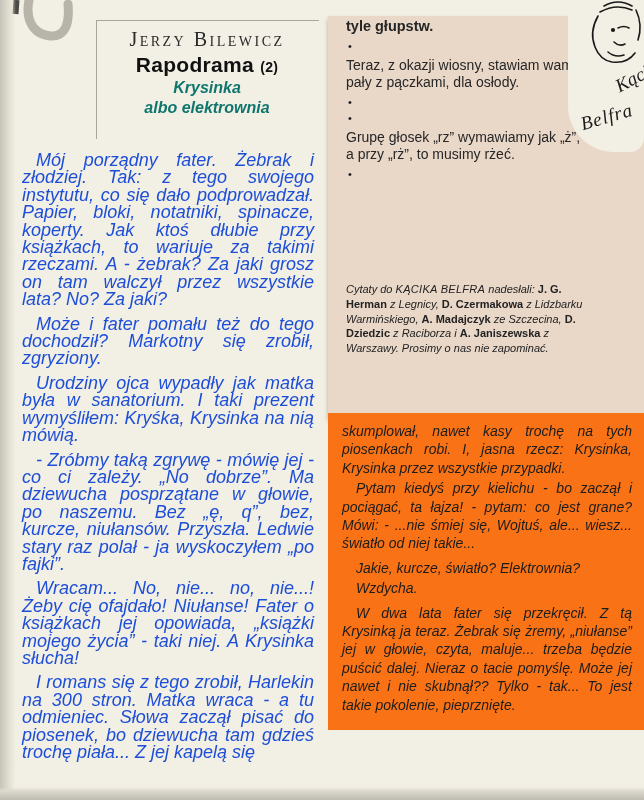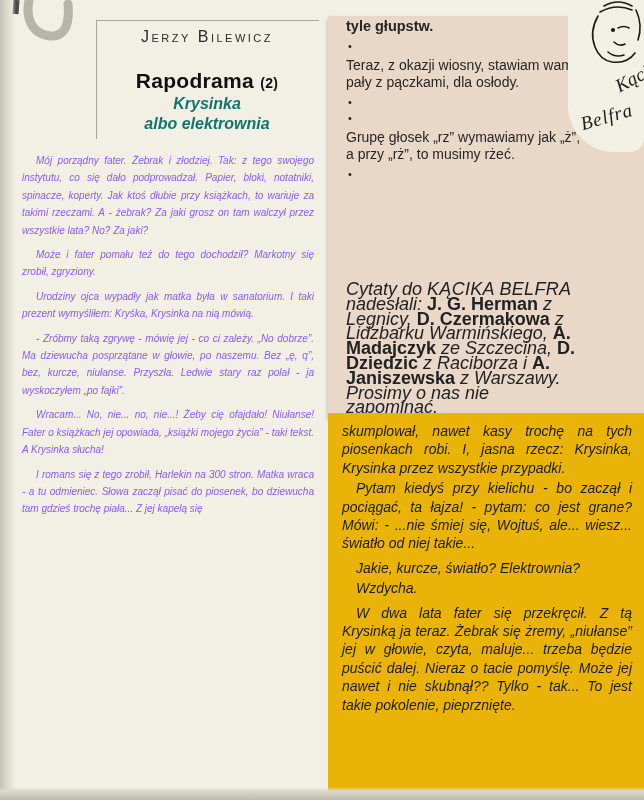--- a/index.html
+++ b/index.html
@@ -10,51 +10,51 @@
        background:linear-gradient(to right,#c6c3b8,#e3e0d4 60%,rgba(242,239,228,0));pointer-events:none;}
   .edge-bottom{position:absolute;left:0;bottom:0;width:100%;height:13px;z-index:40;
        background:linear-gradient(to top,#bdbaaf,#ddd9cd 70%,rgba(242,239,228,0));pointer-events:none;}
   .corner-mark{position:absolute;left:22px;top:-4px;z-index:5;}
   .corner-tick{position:absolute;left:13px;top:0;width:6px;height:14px;background:#4a4a46;transform:rotate(4deg);}
 
   
   .header-frame{position:absolute;left:96px;top:20px;width:222px;height:118px;
        border-left:1px solid #a8a59b;border-top:1px solid #a8a59b;}
   .article-header{position:absolute;left:96px;top:28px;width:222px;text-align:center;}
-  .author{font-family:Liberation Sans, sans-serif;font-variant:small-caps;
-       font-size:16px;letter-spacing:2.5px;color:#2a2a2a;}
-  .title{margin-top:23px;font-size:21px;font-weight:bold;letter-spacing:.3px;color:#111;}
+  .author{font-family:Liberation Serif, serif;font-variant:small-caps;
+       font-size:20px;letter-spacing:2.5px;color:#2a2a2a;}
+  .title{margin-top:2px;font-size:21px;font-weight:bold;letter-spacing:.3px;color:#111;}
   .title .suffix{font-size:14px;font-weight:bold;}
   .subtitle{margin-top:1px;font-weight:bold;font-style:italic;font-size:16px;line-height:1.25;color:#0f766e;}
   .article-body{position:absolute;left:22px;top:152px;width:292px;}
-  .article-body p{margin:0 0 7px 0;font-style:italic;font-size:10px;line-height:17.4px;
-       text-align:justify;text-indent:14px;color:#8b5cf6;}
+  .article-body p{margin:0 0 7px 0;font-style:italic;font-size:18px;line-height:17.4px;
+       text-align:justify;text-indent:14px;color:#1d4ed8;}
 
   
   .quotes-box{position:absolute;left:328px;top:16px;width:316px;height:402px;background:#e9d7c8;
        box-shadow:0 3px 4px rgba(60,45,30,.35);}
   .quotes-inner{position:absolute;left:18px;top:2px;width:236px;}
   .quote-item p{margin:0;font-size:14px;line-height:17.5px;color:#262626;}
   .quote-item.lead p{font-weight:bold;font-size:14.5px;}
   .bullet-row{margin:5px 0 5px 2px;font-size:11px;line-height:11px;color:#1a1a1a;}
-  .credits{position:absolute;left:346px;top:282px;width:240px;font-size:18px;line-height:14.8px;color:#222;}
+  .credits{position:absolute;left:346px;top:282px;width:240px;font-size:11px;line-height:14.8px;color:#222;}
   .credit-plain{font-style:italic;}
   .credit-name{font-weight:bold;font-style:normal;}
   .credit-caps{font-style:italic;letter-spacing:.3px;}
 
   
   .doodle{position:absolute;left:568px;top:0;width:76px;height:152px;background:#f2efe4;
        border-radius:0 0 14px 46px;z-index:10;}
   .doodle svg{display:block;}
   .doodle-word{position:absolute;font-family:"Liberation Serif",serif;font-style:italic;color:#1b1b1b;}
   .doodle-word.w1{left:46px;top:66px;font-size:19px;transform:rotate(-28deg);}
   .doodle-word.w2{left:12px;top:106px;font-size:19px;transform:rotate(-16deg);letter-spacing:1px;}
 
   
-  .cont-box{position:absolute;left:328px;top:413px;width:316px;height:387px;background:#eab308;}
+  .cont-box{position:absolute;left:328px;top:413px;width:316px;height:317px;background:#f97316;}
   .cont-inner{position:absolute;left:14px;top:9px;width:290px;}
   .cont-inner p{margin:0 0 2px 0;font-style:italic;font-size:14px;line-height:18.4px;
        text-align:justify;text-indent:14px;color:#1c1c1c;}
   .cont-inner p.no-indent{text-indent:0;}
   .cont-inner p.gap{margin-top:6px;}
 </style>
 </head>
 <body>
 
 <div id="paper">
@@ -76,22 +76,22 @@
     <div class="subtitle">
       <div>Krysinka</div>
       <div>albo elektrownia</div>
     </div>
   </div>
 
   <div class="article-body">
     <p>Mój porządny fater. Żebrak i złodziej. Tak: z tego swojego instytutu, co się dało podprowadzał. Papier, bloki, notatniki, spinacze, koperty. Jak ktoś dłubie przy książkach, to wariuje za takimi rzeczami. A - żebrak? Za jaki grosz on tam walczył przez wszystkie lata? No? Za jaki?</p>
     <p>Może i fater pomału też do tego dochodził? Markotny się zrobił, zgryziony.</p>
     <p>Urodziny ojca wypadły jak matka była w sanatorium. I taki prezent wymyśliłem: Kryśka, Krysinka na nią mówią.</p>
-    <p>- Zróbmy taką zgrywę - mówię jej - co ci zależy. „No dobrze”. Ma dziewucha posprzątane w głowie, po naszemu. Bez „ę, q”, bez, kurcze, niułanse. Przyszła. Ledwie stary raz polał - ja wyskoczyłem „po fajki”.</p>
-    <p>Wracam... No, nie... no, nie...! Żeby cię ofajdało! Niułanse! Fater o książkach jej opowiada, „książki mojego życia” - taki tekst. A Krysinka słucha!</p>
+    <p>- Zróbmy taką zgrywę - mówię jej - co ci zależy. „No dobrze”. Ma dziewucha posprzątane w głowie, po naszemu. Bez „ę, q”, bez, kurcze, niułansów. Przyszła. Ledwie stary raz polał - ja wyskoczyłem „po fajki”.</p>
+    <p>Wracam... No, nie... no, nie...! Żeby cię ofajdało! Niułanse! Fater o książkach jej opowiada, „książki mojego życia” - taki niej. A Krysinka słucha!</p>
     <p>I romans się z tego zrobił, Harlekin na 300 stron. Matka wraca - a tu odmieniec. Słowa zaczął pisać do piosenek, bo dziewucha tam gdzieś trochę piała... Z jej kapelą się</p>
   </div>
 
   <div class="quotes-box">
     <div class="quotes-inner">
       <div class="quote-item lead">
         <p>tyle głupstw.</p>
       </div>
       <div class="bullet-row">•</div>
       <div class="quote-item">

